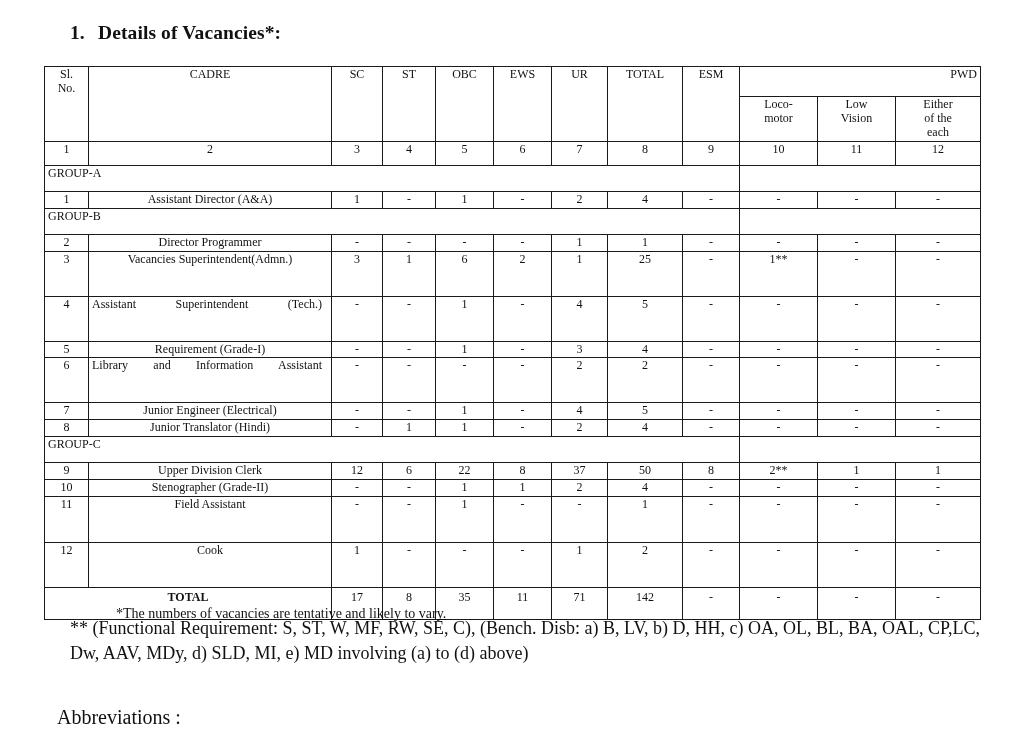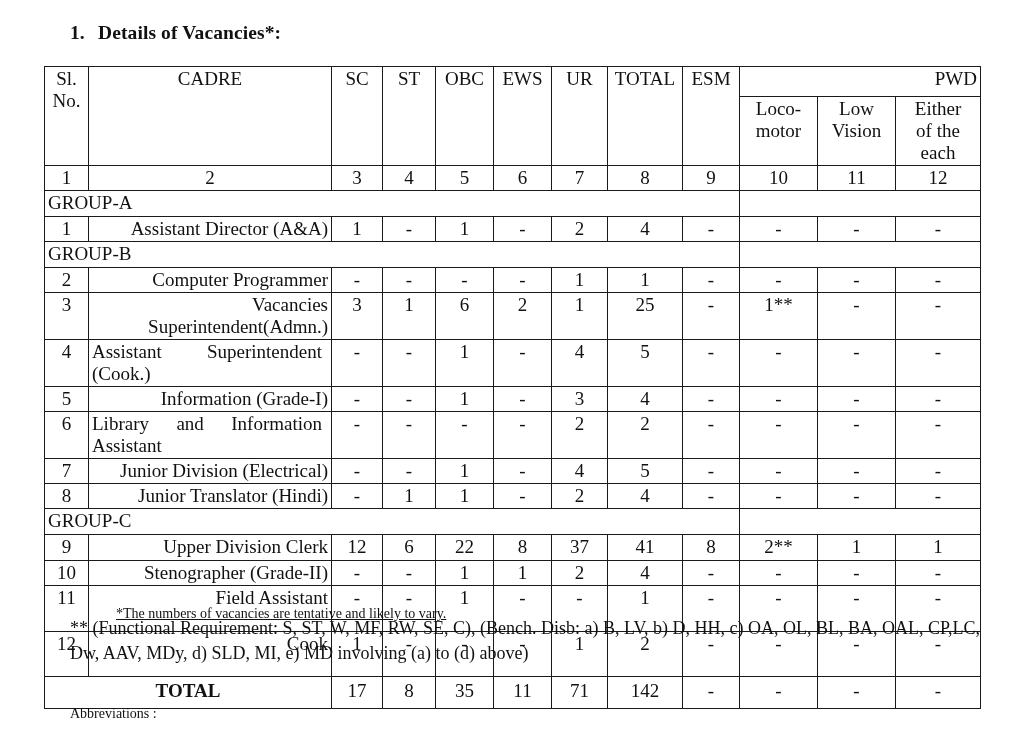--- a/index.html
+++ b/index.html
@@ -51,21 +51,21 @@
     width: 28px;
   }
 
   table.vacancy {
     position: absolute;
     top: 66px;
     left: 44px;
     width: 936px;
     border-collapse: collapse;
     table-layout: fixed;
-    font-size: 19px;
+    font-size: 12px;
     padding-left: 32px;
   }
   table.vacancy td, table.vacancy th {
     border: 1px solid #1a1a1a;
     padding: 1px 3px;
     vertical-align: top;
     font-weight: normal;
     line-height: 1.16;
   }
 
@@ -114,21 +114,21 @@
     font-weight: bold;
     padding-left: 8px;
     height: 23px;
     font-family: Liberation Serif, serif;
   }
   .grouprow td.pwdblank {
     padding: 0;
   }
 
   td.sl       { text-align: center; }
-  td.cadre    { text-align: right; padding-left: 7px; }
+  td.cadre    { text-align: center; padding-left: 7px; }
   td.cadre.just {
     text-align: justify;
     text-align-last: justify;
     padding-right: 9px;
   }
   td.num      { text-align: center; }
 
   td.tall2  { height: 42px; }
   td.tall3  { height: 43px; }
 
@@ -153,22 +153,22 @@
     position: absolute;
     top: 616px;
     left: 70px;
     width: 912px;
     font-size: 18px;
     line-height: 1.38;
   }
   .abbrev {
     position: absolute;
     top: 706px;
-    left: 70px;
-    font-size: 14px;
+    left: 57px;
+    font-size: 20px;
     white-space: nowrap;
   }
 </style>
 </head>
 <body>
 
 <div class="page">
 
   <div class="top-clip"></div>
 
@@ -255,21 +255,21 @@
           <td class="num ">-</td>
           <td class="num ">-</td>
           <td class="num ">-</td>
         </tr>
         <tr class="grouprow">
           <td colspan="9">GROUP-B</td>
           <td colspan="3" class="pwdblank"></td>
         </tr>
         <tr>
           <td class="sl ">2</td>
-          <td class="cadre ">Computer Programmer</td>
+          <td class="cadre ">Director Programmer</td>
           <td class="num ">-</td>
           <td class="num ">-</td>
           <td class="num ">-</td>
           <td class="num ">-</td>
           <td class="num ">1</td>
           <td class="num ">1</td>
           <td class="num ">-</td>
           <td class="num ">-</td>
           <td class="num ">-</td>
           <td class="num ">-</td>
@@ -283,35 +283,35 @@
           <td class="num tall2">2</td>
           <td class="num tall2">1</td>
           <td class="num tall2">25</td>
           <td class="num tall2">-</td>
           <td class="num tall2">1**</td>
           <td class="num tall2">-</td>
           <td class="num tall2">-</td>
         </tr>
         <tr>
           <td class="sl tall2">4</td>
-          <td class="cadre just tall2">Assistant Superintendent (Cook.)</td>
+          <td class="cadre just tall2">Assistant Superintendent (Tech.)</td>
           <td class="num tall2">-</td>
           <td class="num tall2">-</td>
           <td class="num tall2">1</td>
           <td class="num tall2">-</td>
           <td class="num tall2">4</td>
           <td class="num tall2">5</td>
           <td class="num tall2">-</td>
           <td class="num tall2">-</td>
           <td class="num tall2">-</td>
           <td class="num tall2">-</td>
         </tr>
         <tr>
           <td class="sl ">5</td>
-          <td class="cadre ">Information (Grade-I)</td>
+          <td class="cadre ">Requirement (Grade-I)</td>
           <td class="num ">-</td>
           <td class="num ">-</td>
           <td class="num ">1</td>
           <td class="num ">-</td>
           <td class="num ">3</td>
           <td class="num ">4</td>
           <td class="num ">-</td>
           <td class="num ">-</td>
           <td class="num ">-</td>
           <td class="num ">-</td>
@@ -325,21 +325,21 @@
           <td class="num tall2">-</td>
           <td class="num tall2">2</td>
           <td class="num tall2">2</td>
           <td class="num tall2">-</td>
           <td class="num tall2">-</td>
           <td class="num tall2">-</td>
           <td class="num tall2">-</td>
         </tr>
         <tr>
           <td class="sl ">7</td>
-          <td class="cadre ">Junior Division (Electrical)</td>
+          <td class="cadre ">Junior Engineer (Electrical)</td>
           <td class="num ">-</td>
           <td class="num ">-</td>
           <td class="num ">1</td>
           <td class="num ">-</td>
           <td class="num ">4</td>
           <td class="num ">5</td>
           <td class="num ">-</td>
           <td class="num ">-</td>
           <td class="num ">-</td>
           <td class="num ">-</td>
@@ -363,21 +363,21 @@
           <td colspan="3" class="pwdblank"></td>
         </tr>
         <tr>
           <td class="sl ">9</td>
           <td class="cadre ">Upper Division Clerk</td>
           <td class="num ">12</td>
           <td class="num ">6</td>
           <td class="num ">22</td>
           <td class="num ">8</td>
           <td class="num ">37</td>
-          <td class="num ">41</td>
+          <td class="num ">50</td>
           <td class="num ">8</td>
           <td class="num ">2**</td>
           <td class="num ">1</td>
           <td class="num ">1</td>
         </tr>
         <tr>
           <td class="sl ">10</td>
           <td class="cadre ">Stenographer (Grade-II)</td>
           <td class="num ">-</td>
           <td class="num ">-</td>

